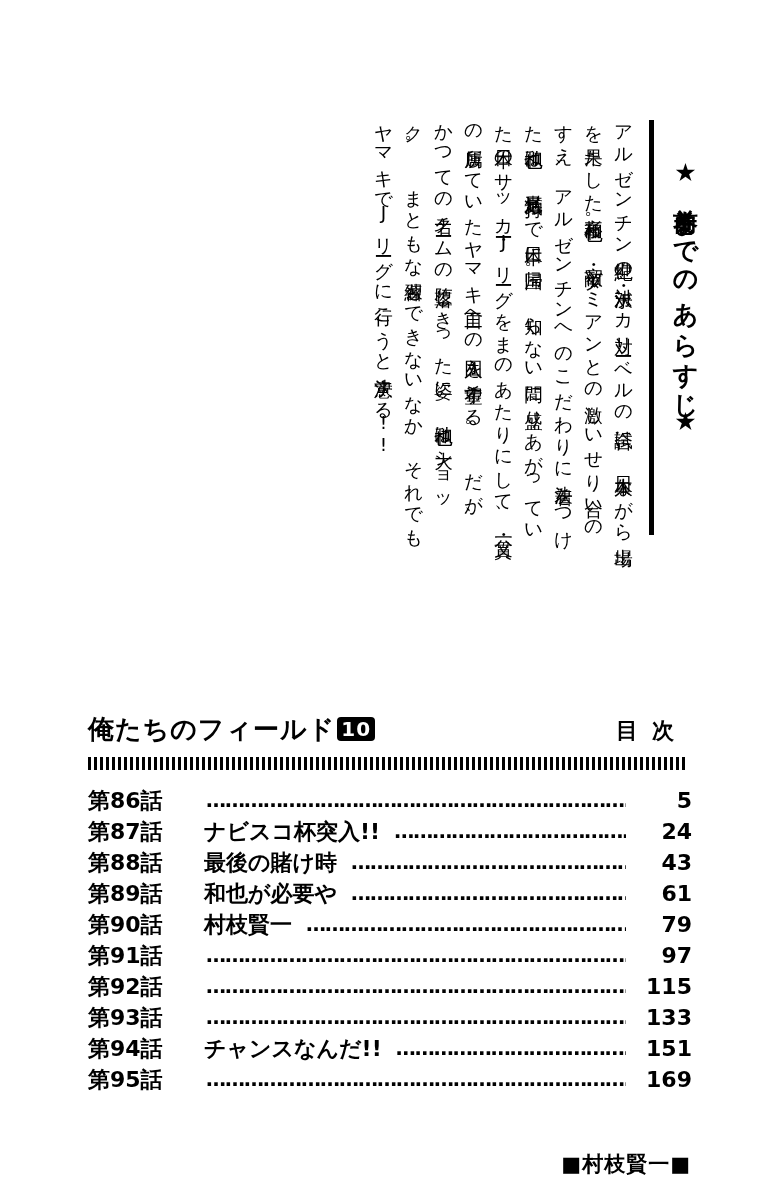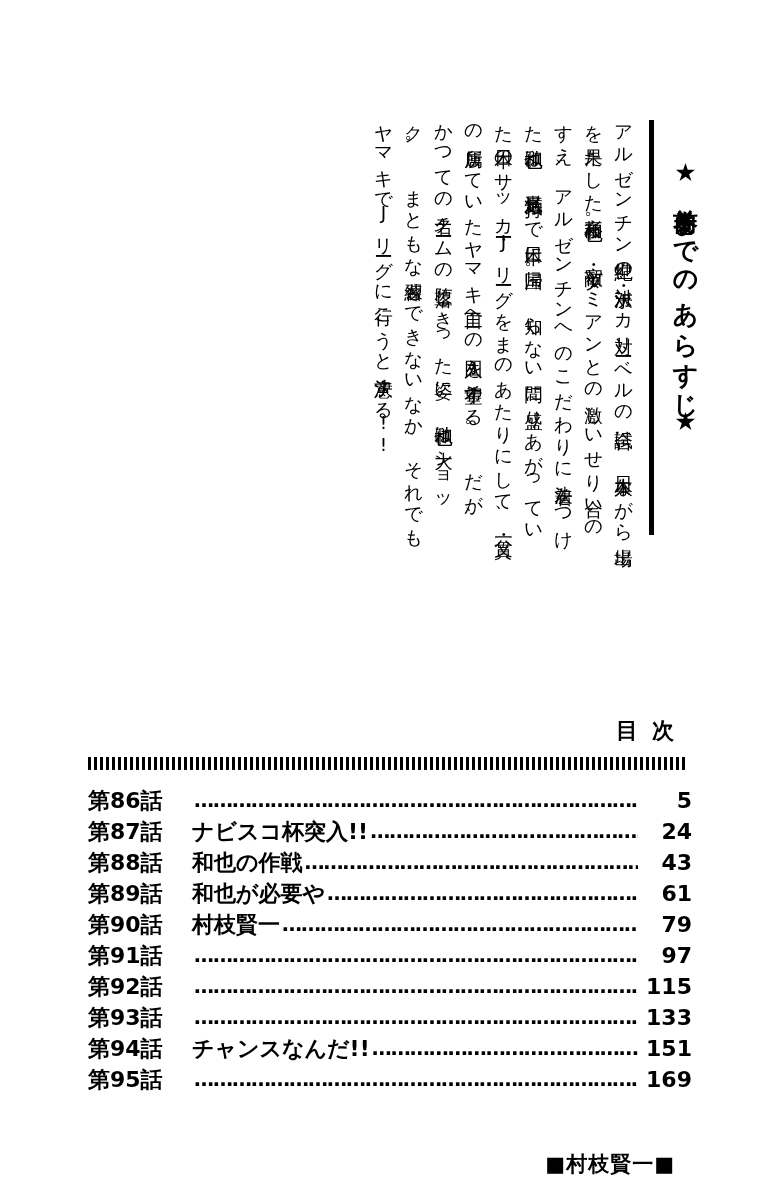--- a/index.html
+++ b/index.html
@@ -122,20 +122,21 @@
   }
   .toc-row {
     display: flex;
     align-items: flex-start;
     font-size: 22px;
     line-height: 31px;
     height: 31px;
     white-space: nowrap;
     font-family: "DejaVu Sans", "Liberation Sans", sans-serif;
     font-weight: bold;
+    gap: 12px;
   }
   .toc-num {
     width: 104px;
     flex: 0 0 104px;
     letter-spacing: 0px;
   }
   .toc-title {
     flex: 0 0 auto;
     letter-spacing: 0px;
   }
@@ -148,21 +149,21 @@
     color: #000;
   }
   .toc-page {
     flex: 0 0 52px;
     text-align: right;
     letter-spacing: 0px;
   }
 
   #author-line {
     position: absolute;
-    right: 100px;
+    right: 84px;
     top: 1150px;
     font-size: 21px;
     font-weight: bold;
     letter-spacing: 1px;
     white-space: nowrap;
   }
 </style>
 </head>
 <body>
 
@@ -177,20 +178,23 @@
   <div id="summary-body">
     <div class="col">アルゼンチン世紀の対決・ボカ対リーベルの試合に、日本人ながら出場を果たした高杉和也。</div>
     <div class="col">宿敵・ダミアンとの激しいせり合いのすえ、アルゼンチンへのこだわりに決着をつけた和也は、満足気持ちで日本に帰国。</div>
     <div class="col">知らない間に盛りあがっていた日本のサッカー・Jリーグをまのあたりにして、父・貫一の所属していたヤマキ自工への入団を希望する。</div>
     <div class="col">だが、かつての名チームの堕落しきった姿に、和也は大ショック。</div>
     <div class="col">まともな練習もできないなか、それでもヤマキでJリーグに行こうと決意する!!</div>
   </div>
 </div>
 
 <div id="toc-header">
+  <div id="book-title">
+    <span>俺たちのフィールド</span><span id="volume-badge">10</span>
+  </div>
   <div id="mokuji">目次</div>
 </div>
 
 <div id="toc-rule"></div>
 
 <div id="toc-list">
 
   <div class="toc-row">
     <span class="toc-num">第86話</span>
     <span class="toc-dots">………………………………………………………………………………</span>
@@ -199,21 +203,21 @@
 
   <div class="toc-row">
     <span class="toc-num">第87話</span>
     <span class="toc-title">ナビスコ杯突入!!</span>
     <span class="toc-dots">………………………………………………………………………………</span>
     <span class="toc-page">24</span>
   </div>
 
   <div class="toc-row">
     <span class="toc-num">第88話</span>
-    <span class="toc-title">和也の作戦</span>
+    <span class="toc-title">最後の賭け時</span>
     <span class="toc-dots">………………………………………………………………………………</span>
     <span class="toc-page">43</span>
   </div>
 
   <div class="toc-row">
     <span class="toc-num">第89話</span>
     <span class="toc-title">和也が必要や</span>
     <span class="toc-dots">………………………………………………………………………………</span>
     <span class="toc-page">61</span>
   </div>

